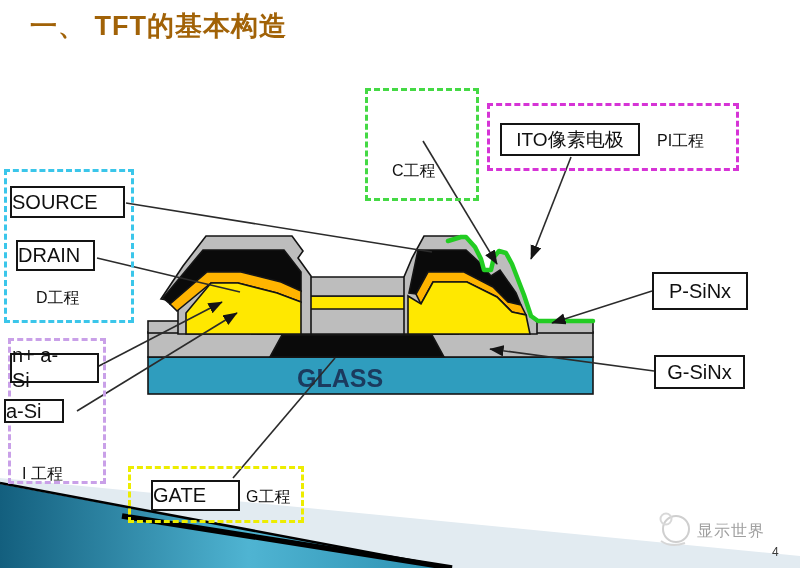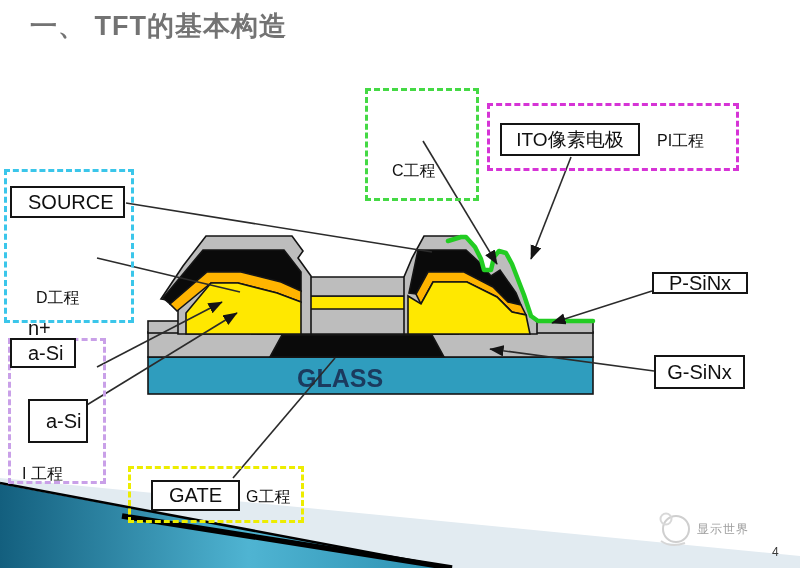--- a/index.html
+++ b/index.html
@@ -5,33 +5,33 @@
   html,body{margin:0;padding:0;}
   body{
     width:800px;height:568px;position:relative;overflow:hidden;
     background:#ffffff;
     font-family:"Liberation Sans","DejaVu Sans",sans-serif;
   }
   #stage{position:absolute;inset:0;width:800px;height:568px;}
   svg#art{position:absolute;left:0;top:0;}
   .abs{position:absolute;}
   .slide-title{
-    left:30px;top:8px;font-size:27px;font-weight:bold;color:#737373;
+    left:30px;top:8px;font-size:27px;font-weight:bold;color:#a16207;
     letter-spacing:1px;white-space:pre;
   }
   .labelbox{
     background:#ffffff;border:2px solid #141414;color:#101010;
     display:flex;align-items:center;font-size:20px;box-sizing:border-box;
   }
-  .padL{padding-left:16px;}
+  .padL{padding-left:0;}
   .ctr{justify-content:center;}
   .freelabel{color:#101010;font-size:16px;white-space:nowrap;}
   .dashed{border-style:dashed;border-width:3px;box-sizing:border-box;background:transparent;}
   .np-text{width:60px;line-height:25px;font-size:20px;overflow:visible;word-wrap:break-word;}
-  .watermark{left:697px;top:521px;font-size:12px;color:#9f9f9f;letter-spacing:1px;}
+  .watermark{left:697px;top:521px;font-size:16px;color:#9f9f9f;letter-spacing:1px;}
   .pagenum{left:772px;top:545px;font-size:12px;color:#3a3a3a;}
 </style>
 </head>
 <body>
 
 <div id="stage">
 
   <svg id="art" width="800" height="568" viewBox="0 0 800 568">
     <defs>
       <linearGradient id="tealGrad" x1="0" y1="0" x2="1" y2="0">
@@ -100,47 +100,50 @@
       <line x1="654" y1="371" x2="490" y2="349" marker-end="url(#arrow)"></line>
     </g>
   </svg>
 
   <div class="abs slide-title">一、 TFT的基本构造</div>
 
   <div class="abs dashed" style="left:4px;top:169px;width:130px;height:154px;border-color:#3BC6EA;"></div>
   <div class="abs labelbox padL" style="left:10px;top:186px;width:115px;height:32px;">
     <span>SOURCE</span>
   </div>
+  <div class="abs labelbox padL" style="left:16px;top:240px;width:79px;height:31px;">
+    <span>DRAIN</span>
+  </div>
   <div class="abs freelabel" style="left:36px;top:288px;">D工程</div>
 
   <div class="abs dashed" style="left:8px;top:338px;width:98px;height:146px;border-color:#C9A0E8;"></div>
-  <div class="abs labelbox padL" style="left:10px;top:338px;width:66px;height:30px;overflow:visible;align-items:flex-end;">
+  <div class="abs labelbox padL" style="left:10px;top:353px;width:89px;height:30px;overflow:visible;align-items:center;">
     <span class="np-text">n+ a-Si</span>
   </div>
-  <div class="abs labelbox padL" style="left:28px;top:399px;width:60px;height:44px;">
+  <div class="abs labelbox padL" style="left:4px;top:399px;width:60px;height:24px;">
     <span>a-Si</span>
   </div>
   <div class="abs freelabel" style="left:22px;top:464px;">I 工程</div>
 
   <div class="abs dashed" style="left:128px;top:466px;width:176px;height:57px;border-color:#EDED00;"></div>
   <div class="abs labelbox padL" style="left:143px;top:480px;width:89px;height:31px;margin-left:8px;">
     <span>GATE</span>
   </div>
   <div class="abs freelabel" style="left:246px;top:487px;">G工程</div>
 
   <div class="abs dashed" style="left:365px;top:88px;width:114px;height:113px;border-color:#44D944;"></div>
   <div class="abs freelabel" style="left:392px;top:161px;">C工程</div>
 
   <div class="abs dashed" style="left:487px;top:103px;width:252px;height:68px;border-color:#D633D6;"></div>
   <div class="abs labelbox ctr" style="left:500px;top:123px;width:140px;height:33px;font-size:19px;">
     <span>ITO像素电极</span>
   </div>
   <div class="abs freelabel" style="left:657px;top:131px;">PI工程</div>
 
-  <div class="abs labelbox ctr" style="left:652px;top:272px;width:96px;height:22px;">
+  <div class="abs labelbox ctr" style="left:652px;top:272px;width:96px;height:38px;">
     <span>P-SiNx</span>
   </div>
   <div class="abs labelbox ctr" style="left:654px;top:355px;width:91px;height:34px;">
     <span>G-SiNx</span>
   </div>
 
   <div class="abs watermark">显示世界</div>
   <div class="abs pagenum">4</div>
 
 </div>

